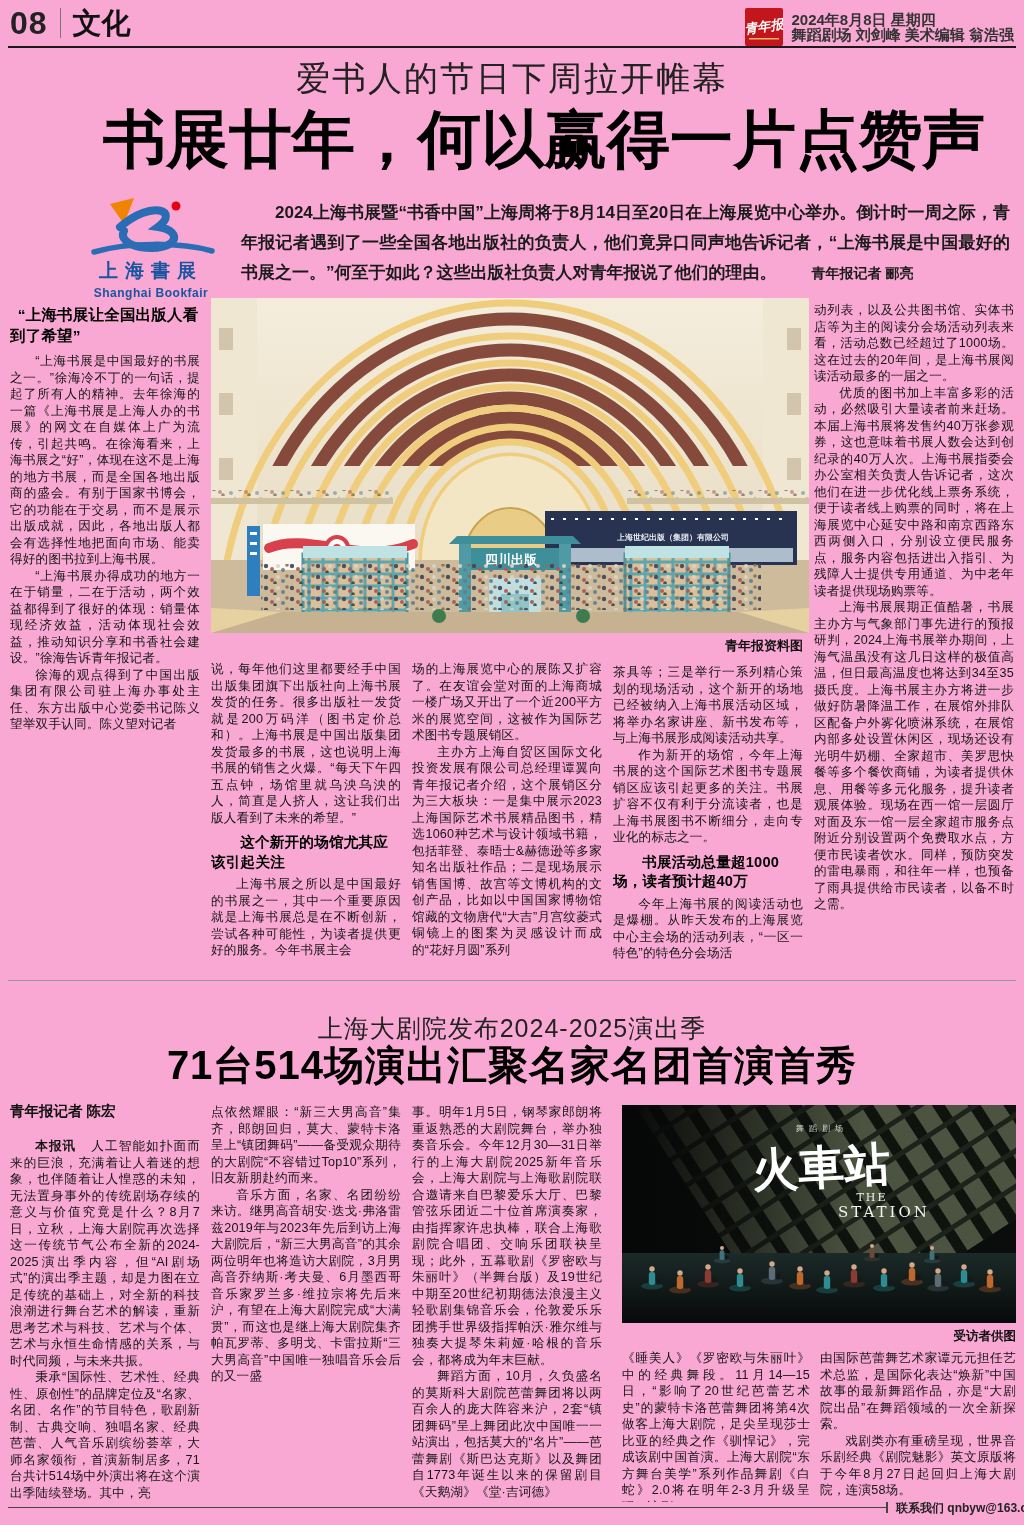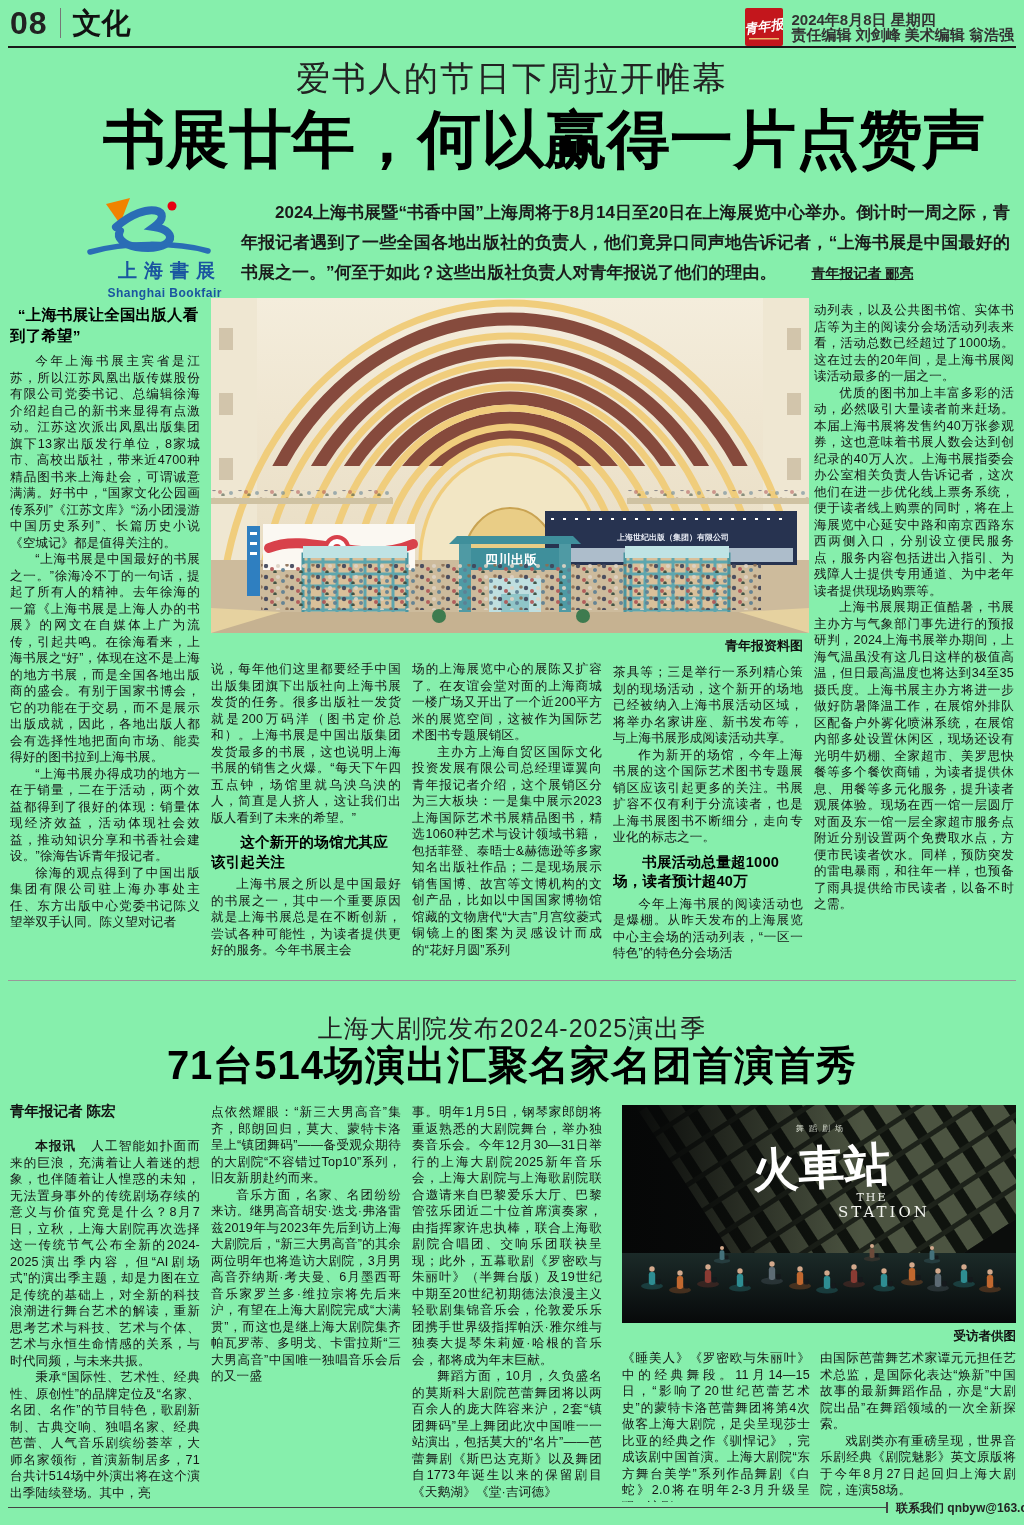--- a/index.html
+++ b/index.html
@@ -1,39 +1,39 @@
 <!DOCTYPE html>
 <html><head>
 <meta charset="utf-8">
 <style>
   html,body{margin:0;padding:0;background:#e8e8e8;}
-  .page{position:relative;width:1024px;height:1525px;background:#86efac;margin:0 auto;
+  .page{position:relative;width:1024px;height:1525px;background:#f9a8d4;margin:0 auto;
         font-family:"Liberation Sans","DejaVu Sans",sans-serif;color:#111;overflow:hidden;}
   
   .hdr{position:absolute;top:6px;left:10px;display:flex;align-items:flex-end;}
   .pageno{font-size:32px;font-weight:700;color:#222;line-height:34px;letter-spacing:1px;}
   .hdr-div{width:1px;height:30px;background:#777;margin:0 12px 2px 12px;}
   .section{font-size:29px;font-weight:700;line-height:34px;}
   .hdr-right{position:absolute;top:8px;right:10px;display:flex;align-items:center;gap:8px;}
   .dateblock{font-size:15px;font-weight:700;color:#333;line-height:15px;}
   .hdr-rule{position:absolute;top:46px;left:8px;width:1008px;height:2px;background:#1a1a1a;}
   
   .a1-kicker{position:absolute;top:56px;left:0;width:1024px;text-align:center;
              font-size:34px;font-weight:400;color:#222;letter-spacing:2px;}
   .a1-headline{position:absolute;top:98px;left:0;width:1024px;text-align:center;
                font-size:63px;line-height:82px;font-weight:900;color:#000;letter-spacing:0;padding-left:32px;}
   
-  .logo-box{position:absolute;left:64px;top:196px;width:158px;text-align:right;}
+  .logo-box{position:absolute;left:72px;top:196px;width:158px;text-align:center;}
   .logo-cn{font-family:"DejaVu Serif","Liberation Serif",serif;font-size:19px;font-weight:700;
            color:#1a55a0;letter-spacing:7px;margin-top:-2px;}
   .logo-en{font-size:12px;font-weight:700;color:#1a55a0;letter-spacing:0.5px;margin-top:2px;}
   .intro{position:absolute;left:241px;top:198px;width:769px;font-size:17px;font-weight:600;
          line-height:30px;text-align:justify;color:#1a1a1a;}
   .intro p{margin:0;text-indent:2em;}
-  .intro-byline{font-size:14px;font-weight:700;margin-left:2.5em;white-space:nowrap;text-decoration:underline;}
+  .intro-byline{font-size:14px;font-weight:700;margin-left:2.5em;white-space:nowrap;}
   
   .col{position:absolute;font-size:12.6px;line-height:16.5px;letter-spacing:0.2px;
        text-align:justify;color:#151515;overflow:hidden;}
   .col p{margin:0;text-indent:2em;}
   .col p.cont{text-indent:0;}
   .h-col1{font-weight:700;font-size:15.5px;line-height:21px;text-indent:0.5em;
           text-align:left;margin:2px 0 7px;color:#000;}
   .sub{font-weight:700;font-size:14.6px;line-height:19.5px;text-indent:2em;
        text-align:left;margin:7px 0 4px;color:#000;}
   .caption{position:absolute;font-weight:700;font-size:13px;color:#111;text-align:right;}
@@ -63,21 +63,21 @@
     <span class="section">文化</span>
   </div>
   <div class="hdr-right">
     <svg width="38" height="38">
       <rect width="38" height="38" rx="2" fill="#c3161c"></rect>
       <text x="19" y="23" text-anchor="middle" font-size="13" font-weight="bold" font-style="italic" font-family="DejaVu Serif, serif" fill="#fff" transform="rotate(-8 19 19)">青年报</text>
       <rect x="4" y="30" width="30" height="1.5" fill="#e9b96a"></rect>
     </svg>
     <div class="dateblock">
       <div>2024年8月8日 星期四</div>
-      <div>责任编辑 刘剑峰  美术编辑 翁浩强</div>
+      <div>舞蹈剧场 刘剑峰  美术编辑 翁浩强</div>
     </div>
   </div>
   <div class="hdr-rule"></div>
 
   <div class="a1-kicker">爱书人的节日下周拉开帷幕</div>
   <div class="a1-headline">书展廿年，何以赢得一片点赞声</div>
 
   <div class="logo-box">
     <svg width="150" height="60" viewBox="0 0 150 60">
       <path d="M34 8 L58 2 L48 28 Z" fill="#f08300"></path>
@@ -190,21 +190,20 @@
       <path d="M0 335 L70 314 L0 310 Z" fill="#e6d2a0"></path>
       <path d="M598 335 L528 314 L598 310 Z" fill="#e6d2a0"></path>
       <circle cx="228" cy="318" r="7" fill="#3e7b4f"></circle>
         <circle cx="372" cy="318" r="7" fill="#3e7b4f"></circle>
     </g>
   </svg>
   <div class="caption" style="left:613px;top:637px;width:190px;">青年报资料图</div>
 
   <div class="col" style="left:10px;top:302px;width:190px;height:658px;">
     <div class="h-col1">“上海书展让全国出版人看到了希望”</div>
-    <p>今年上海书展主宾省是江苏，所以江苏凤凰出版传媒股份有限公司党委书记、总编辑徐海介绍起自己的新书来显得有点激动。江苏这次派出凤凰出版集团旗下13家出版发行单位，8家城市、高校出版社，带来近4700种精品图书来上海赴会，可谓诚意满满。好书中，“国家文化公园画传系列”《江苏文库》“汤小团漫游中国历史系列”、长篇历史小说《空城记》都是值得关注的。</p>
     <p>“上海书展是中国最好的书展之一。”徐海冷不丁的一句话，提起了所有人的精神。去年徐海的一篇《上海书展是上海人办的书展》的网文在自媒体上广为流传，引起共鸣。在徐海看来，上海书展之“好”，体现在这不是上海的地方书展，而是全国各地出版商的盛会。有别于国家书博会，它的功能在于交易，而不是展示出版成就，因此，各地出版人都会有选择性地把面向市场、能卖得好的图书拉到上海书展。</p>
     <p>“上海书展办得成功的地方一在于销量，二在于活动，两个效益都得到了很好的体现：销量体现经济效益，活动体现社会效益，推动知识分享和书香社会建设。”徐海告诉青年报记者。</p>
     <p>徐海的观点得到了中国出版集团有限公司驻上海办事处主任、东方出版中心党委书记陈义望举双手认同。陈义望对记者</p>
   </div>
   <div class="col" style="left:211px;top:661px;width:190px;height:300px;">
     <p class="cont">说，每年他们这里都要经手中国出版集团旗下出版社向上海书展发货的任务。很多出版社一发货就是200万码洋（图书定价总和）。上海书展是中国出版集团发货最多的书展，这也说明上海书展的销售之火爆。“每天下午四五点钟，场馆里就乌泱乌泱的人，简直是人挤人，这让我们出版人看到了未来的希望。”</p>
     <div class="sub">这个新开的场馆尤其应该引起关注</div>
     <p>上海书展之所以是中国最好的书展之一，其中一个重要原因就是上海书展总是在不断创新，尝试各种可能性，为读者提供更好的服务。今年书展主会</p>
   </div>
   <div class="col" style="left:412px;top:661px;width:190px;height:300px;">

